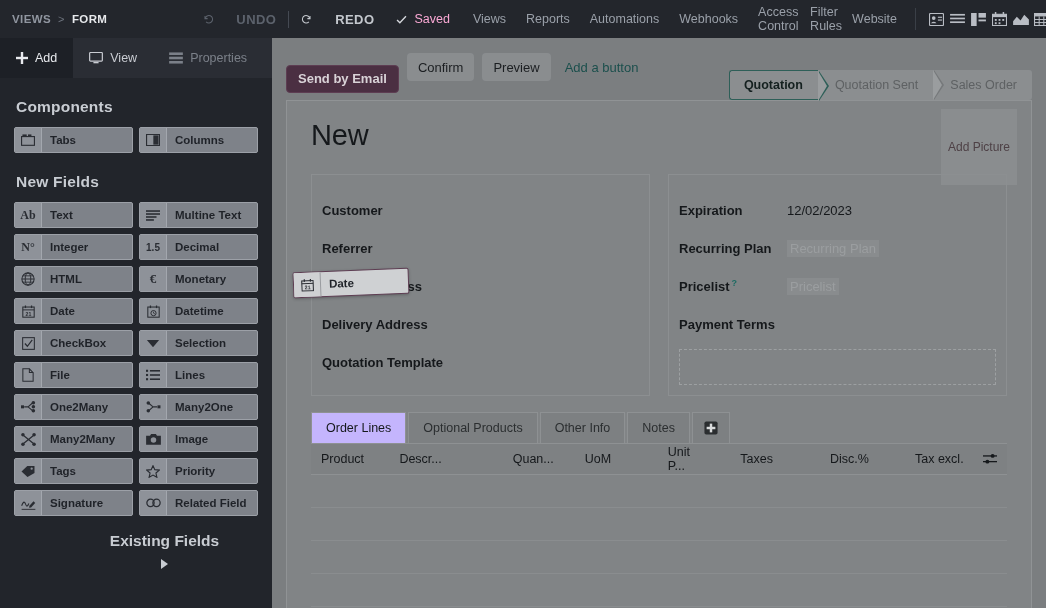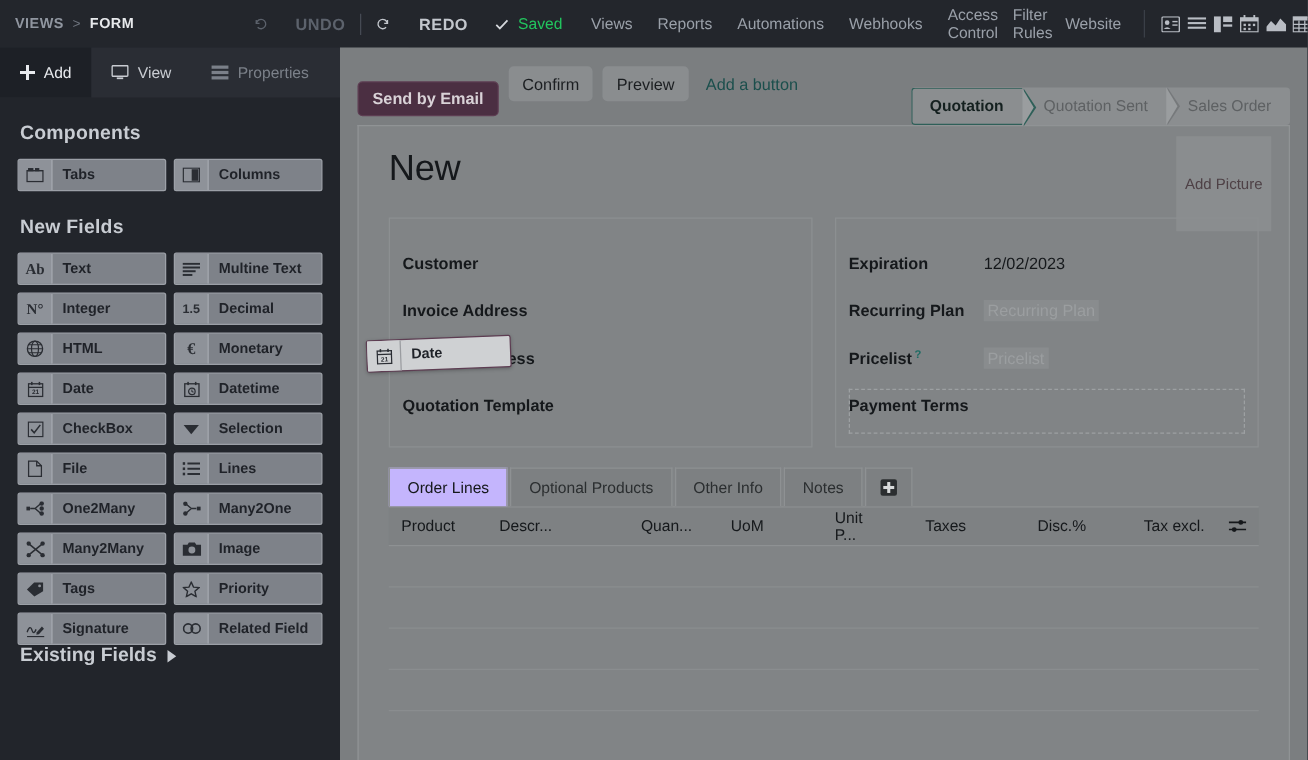--- a/index.html
+++ b/index.html
@@ -21,21 +21,21 @@
   .breadcrumb { display: flex; align-items: center; padding-left: 12px; gap: 7px; letter-spacing: .4px; }
   .bc-views { color: #9096a0; font-size: 11.5px; font-weight: 600; }
   .bc-sep { color: #6d737d; font-size: 11px; }
   .bc-form { color: #e7e9ec; font-size: 11.5px; font-weight: 700; }
 
   .hist { display: flex; align-items: center; margin-left: 86px; gap: 0; }
   .hist-btn { display: flex; align-items: center; gap: 22px; padding: 0 9px; font-size: 13px; font-weight: 600; letter-spacing: .4px; text-align: center; }
   .hist-btn.disabled { color: #5c626c; }
   .hist-btn.enabled { color: #c3c7cd; }
   .hist-div { width: 1px; height: 17px; background: #454a53; margin: 0 3px; }
-  .saved { display: flex; align-items: center; gap: 6px; padding: 0 9px 0 12px; color: #22c55e; font-size: 12.5px; }
+  .saved { display: flex; align-items: center; gap: 6px; padding: 0 9px 0 12px; color: #f9a8d4; font-size: 12.5px; }
 
   .navlinks { display: flex; align-items: center; margin-left: 4px; }
   .navlink { padding: 0 10px; color: #9aa0a9; font-size: 12.5px; text-align: center; line-height: 14px; }
   .navlink.two { font-size: 12.5px; }
 
   .topicons { display: flex; align-items: center; gap: 0; margin-left: 8px; padding-left: 10px; border-left: 1px solid #3a3f47; }
   .topicon { width: 21px; height: 22px; display: flex; align-items: center; justify-content: center; color: #b9bdc4; }
 
   
   .sidebar {
@@ -62,21 +62,22 @@
   }
   .chip-ico {
     width: 27px; display: flex; align-items: center; justify-content: center;
     background: #8e9299; border-right: 1px solid #a3a7ae; color: #2a2d33;
     font-size: 11px; font-weight: 600;
   }
   .chip-lbl { flex: 1; display: flex; align-items: center; padding-left: 8px; font-size: 11.5px; color: #1f2228; font-weight: 600; }
   .existing {
     display: flex; align-items: center; gap: 9px;
     color: #c8ccd2; font-size: 15.5px; font-weight: 700;
-    margin: 0 0 0 2px;
+    margin: 16px 0 0 2px;
+    flex-direction: column;
   }
   .tri { width: 0; height: 0; border-left: 7px solid #c8ccd2; border-top: 5px solid transparent; border-bottom: 5px solid transparent; }
 
   
   .main {
     position: absolute; left: 272px; top: 38px; width: 774px; height: 570px;
     background: #7b7e80;
   }
   .ctrl-row { height: 58px; display: flex; align-items: center; padding: 0 0 0 14px; position: relative; }
   .btn {
@@ -571,20 +572,24 @@
       <div class="sheet-inner">
 
         <div class="addpic">Add Picture</div>
         <div class="title">New</div>
 
         <div class="cols">
 
           <div class="col">
             <div class="frow">
               <div class="flbl">Customer</div>
+              <div class="fval"></div>
+            </div>
+            <div class="frow">
+              <div class="flbl">Referrer</div>
               <div class="fval"></div>
             </div>
             <div class="frow">
               <div class="flbl" style="width:150px">Invoice Address</div>
               <div class="fval"></div>
             </div>
             <div class="frow">
               <div class="flbl" style="width:150px">Delivery Address</div>
               <div class="fval"></div>
             </div>

